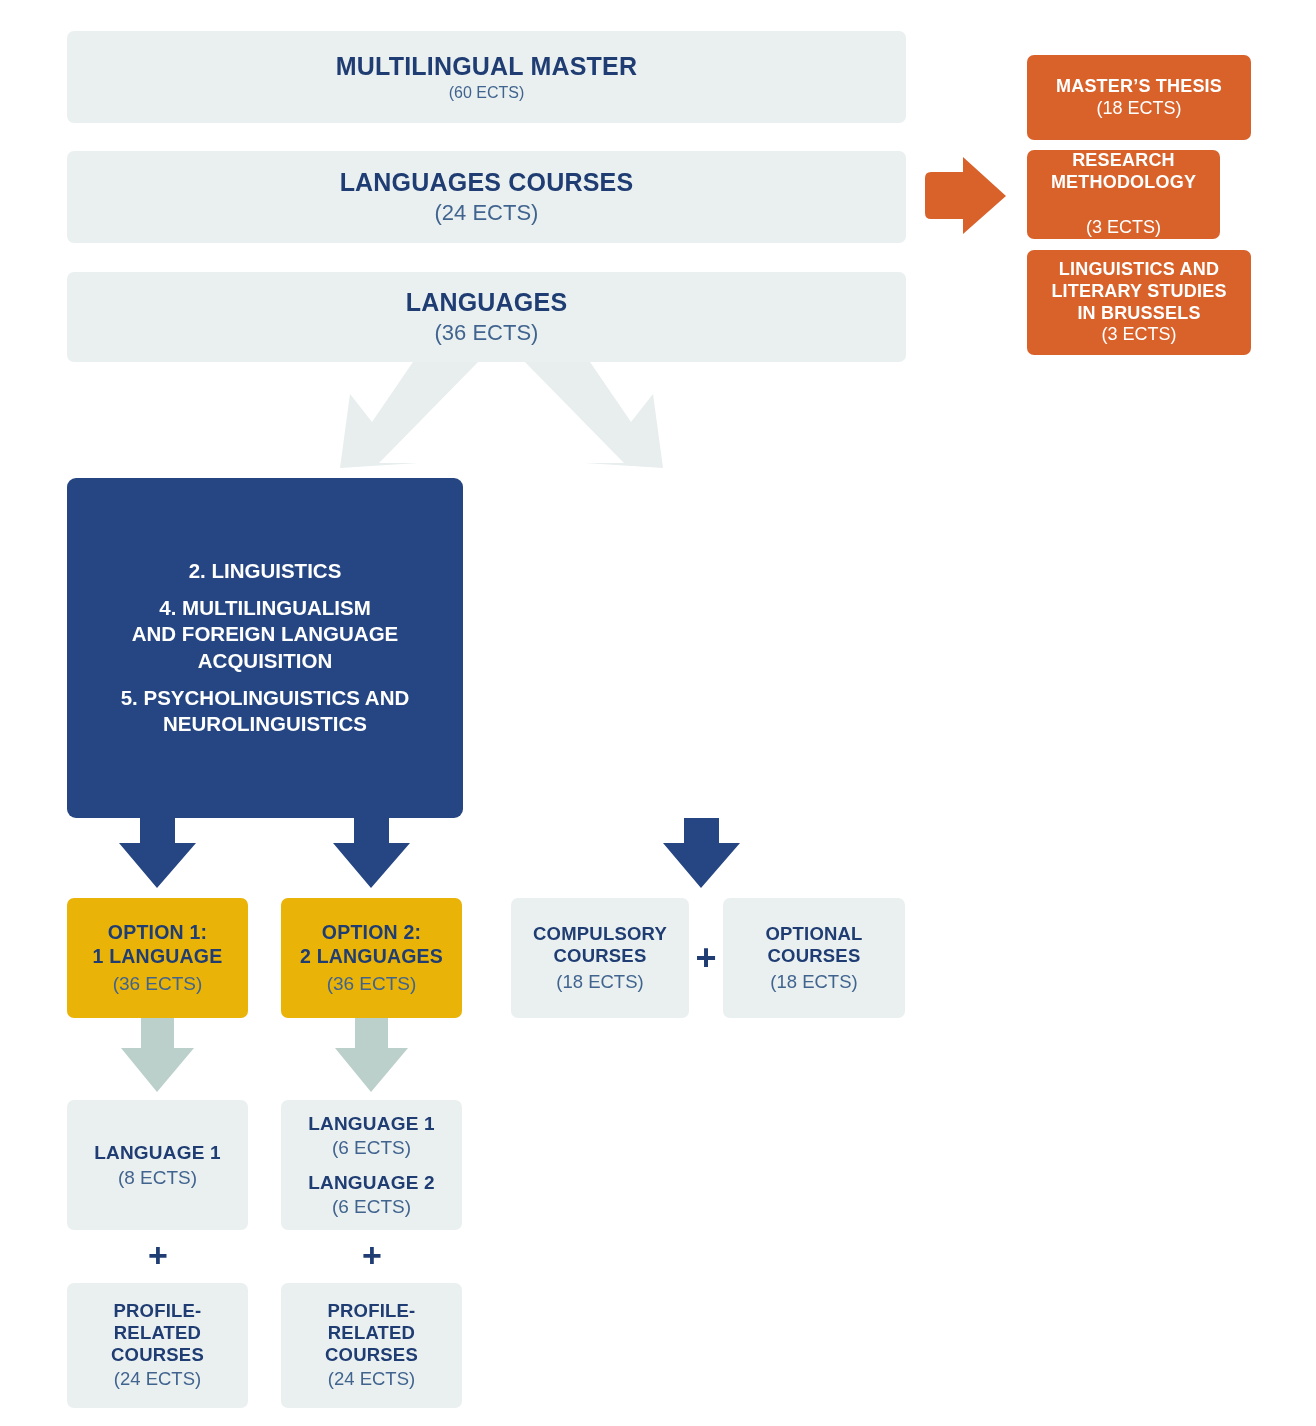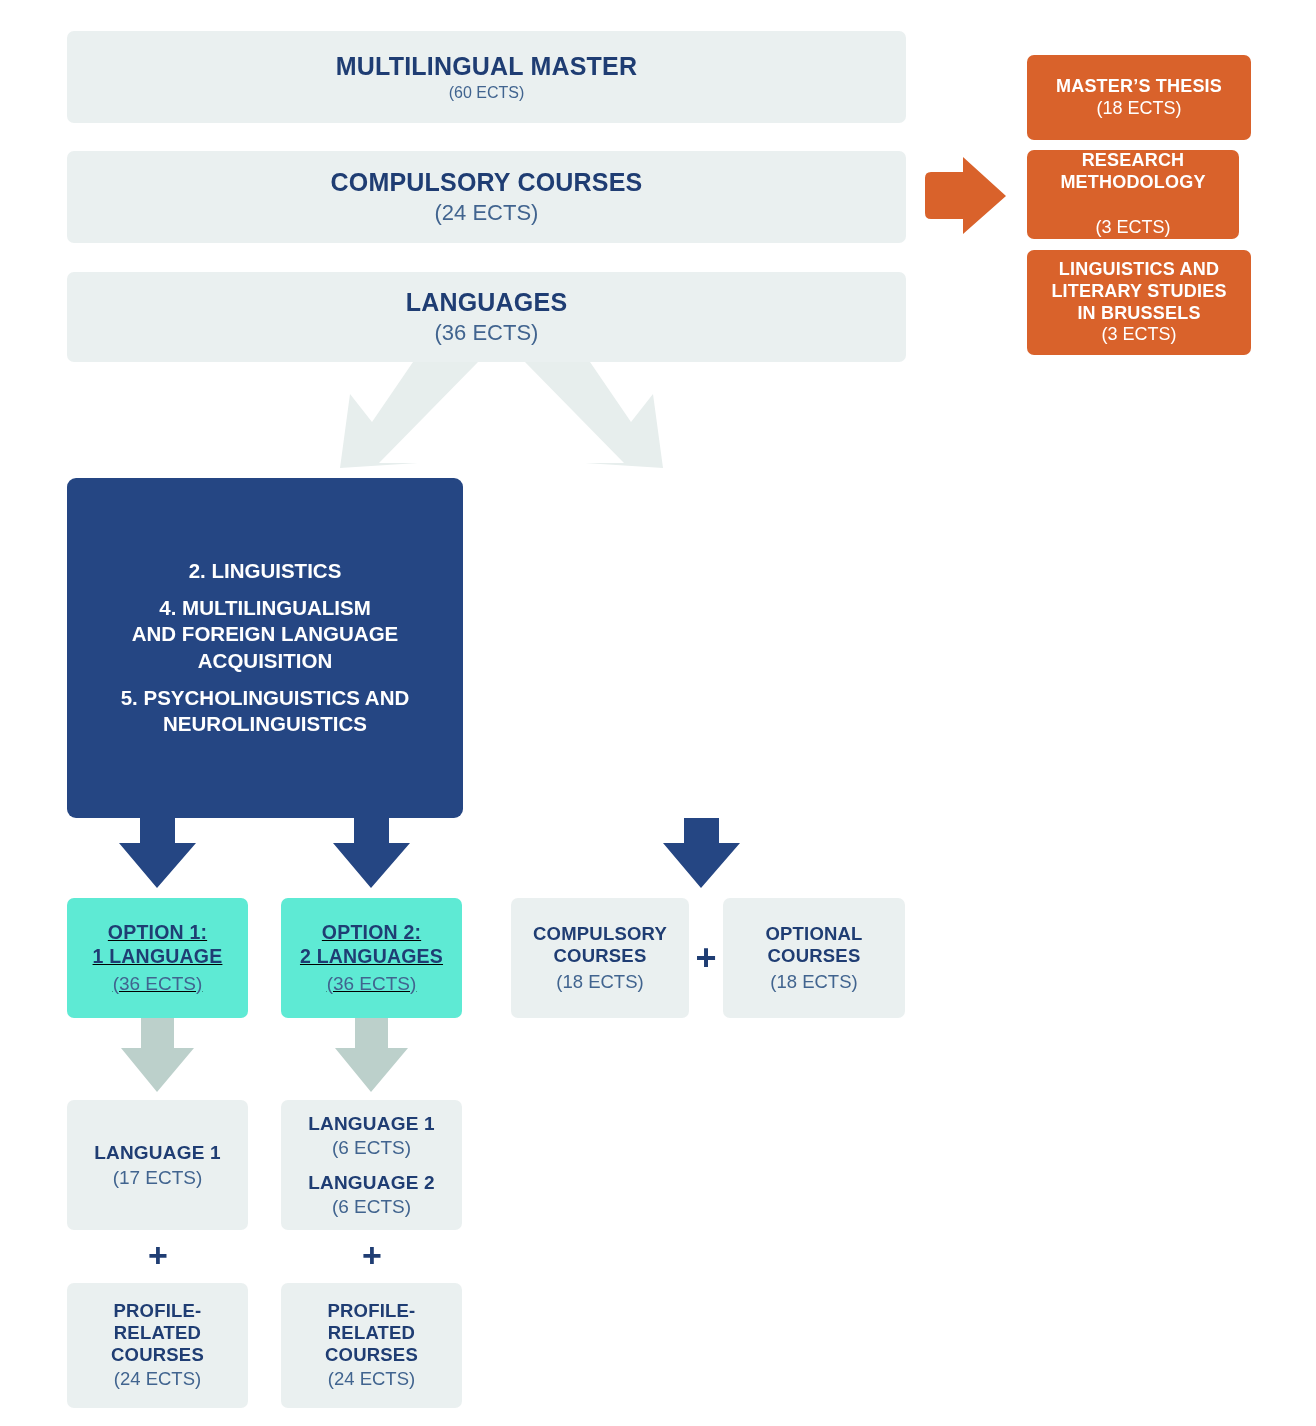--- a/index.html
+++ b/index.html
@@ -21,21 +21,21 @@
     position: absolute;
     border-radius: 7px;
     display: flex;
     flex-direction: column;
     align-items: center;
     justify-content: center;
     text-align: center;
     line-height: 1.22;
   }
   .pale      { background: #eaf0f0; }
-  .sage      { background: #5eead4; text-decoration: underline; }
+  .sage      { background: #eab308; }
   .navy      { background: #254683; border-radius: 9px; }
   .orange    { background: #d9622b; border-radius: 7px; }
 
   .t-title {
     font-weight: bold;
     color: #1f3d73;
     letter-spacing: .2px;
   }
   .t-sub {
     font-weight: normal;
@@ -56,21 +56,21 @@
   #box-compulsory .t-sub   { font-size: 22px; margin-top: 2px; }
 
   #box-profiles   { left: 67px;  top: 272px; width: 839px; height: 90px;  }
   #box-profiles .t-title { font-size: 25px; }
   #box-profiles .t-sub   { font-size: 22px; margin-top: 2px; }
 
   #box-thesis     { left: 1027px; top: 55px;  width: 224px; height: 85px; }
   #box-thesis .t-title { font-size: 18px; }
   #box-thesis .t-sub   { font-size: 18px; }
 
-  #box-research   { left: 1027px; top: 150px; width: 212px; height: 89px; gap: 24px; }
+  #box-research   { left: 1027px; top: 150px; width: 193px; height: 89px; gap: 24px; }
   #box-research .t-title { font-size: 18px; }
   #box-research .t-sub   { font-size: 18px; }
 
   #box-brussels   { left: 1027px; top: 250px; width: 224px; height: 105px; }
   #box-brussels .t-title { font-size: 18px; }
   #box-brussels .t-sub   { font-size: 18px; }
 
   #box-profiles-left  { left: 67px;  top: 478px; width: 396px; height: 340px; }
   #box-profiles-left .plist { font-size: 20.5px; font-weight: bold; color:#fff; line-height:1.30; }
   #box-profiles-left .plist li { list-style: none; margin-bottom: 10px; padding: 0 12px; }
@@ -149,21 +149,21 @@
 
     <path fill="#bcd0cb" d="M 355 1018 L 388 1018 L 388 1048 L 408 1048 L 371 1092 L 335 1048 L 355 1048 Z"></path>
   </svg>
 
   <div class="box pale" id="box-master">
     <div class="t-title">MULTILINGUAL MASTER</div>
     <div class="t-sub">(60 ECTS)</div>
   </div>
 
   <div class="box pale" id="box-compulsory">
-    <div class="t-title">COMPULSORY COURSES</div>
+    <div class="t-title">LANGUAGES COURSES</div>
     <div class="t-sub">(24 ECTS)</div>
   </div>
 
   <div class="box pale" id="box-profiles">
     <div class="t-title">LANGUAGES</div>
     <div class="t-sub">(36 ECTS)</div>
   </div>
 
   <div class="box orange" id="box-thesis">
     <div class="t-title multiline">MASTER’S THESIS</div>
@@ -206,21 +206,21 @@
 
   <div class="plus" id="plus-mm">+</div>
 
   <div class="box pale" id="box-mm-optional">
     <div class="t-title multiline">OPTIONAL<br>COURSES</div>
     <div class="t-sub">(18 ECTS)</div>
   </div>
 
   <div class="box pale" id="box-lang-opt1">
     <div class="t-title">LANGUAGE 1</div>
-    <div class="t-sub">(17 ECTS)</div>
+    <div class="t-sub">(8 ECTS)</div>
   </div>
 
   <div class="box pale" id="box-lang-opt2">
     <div class="t-title">LANGUAGE 1</div>
     <div class="t-sub">(6 ECTS)</div>
     <div class="t-title grp2">LANGUAGE 2</div>
     <div class="t-sub">(6 ECTS)</div>
   </div>
 
   <div class="plus" id="plus-opt1">+</div>

